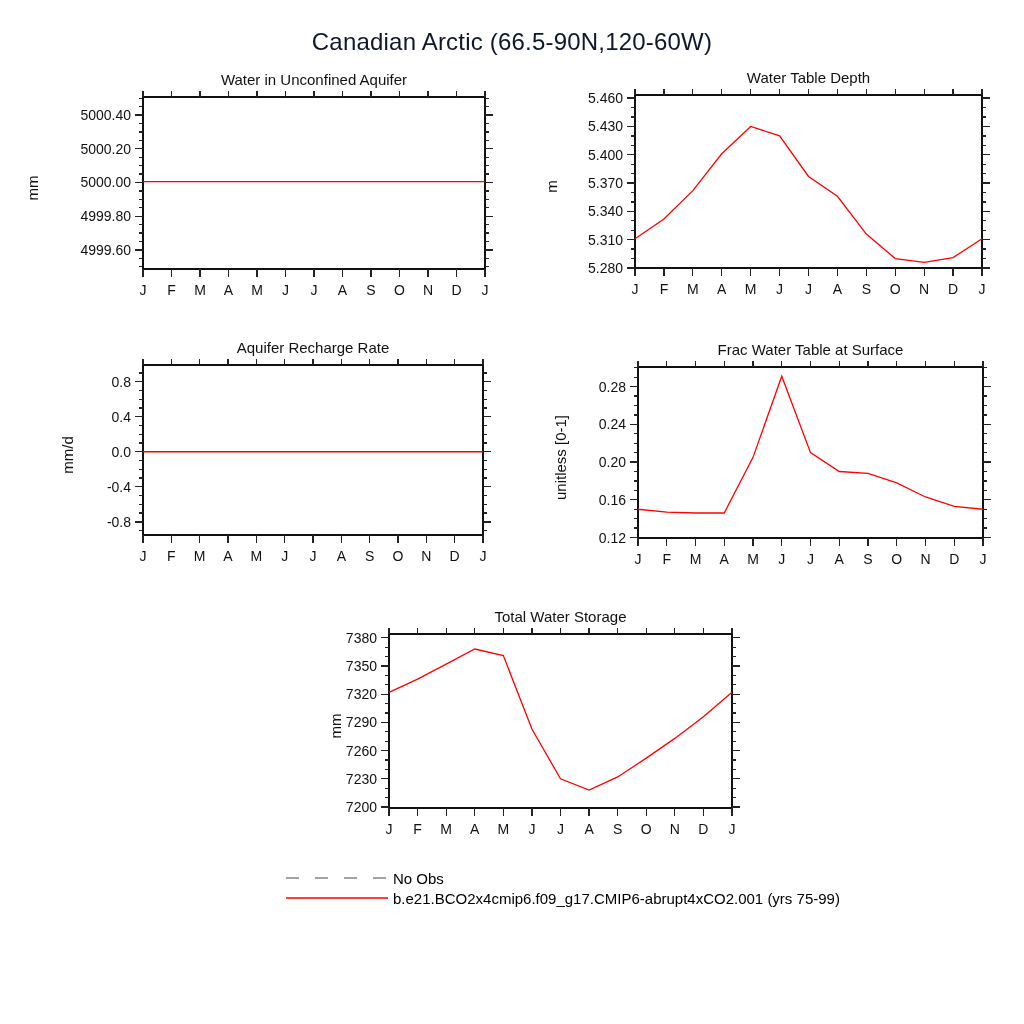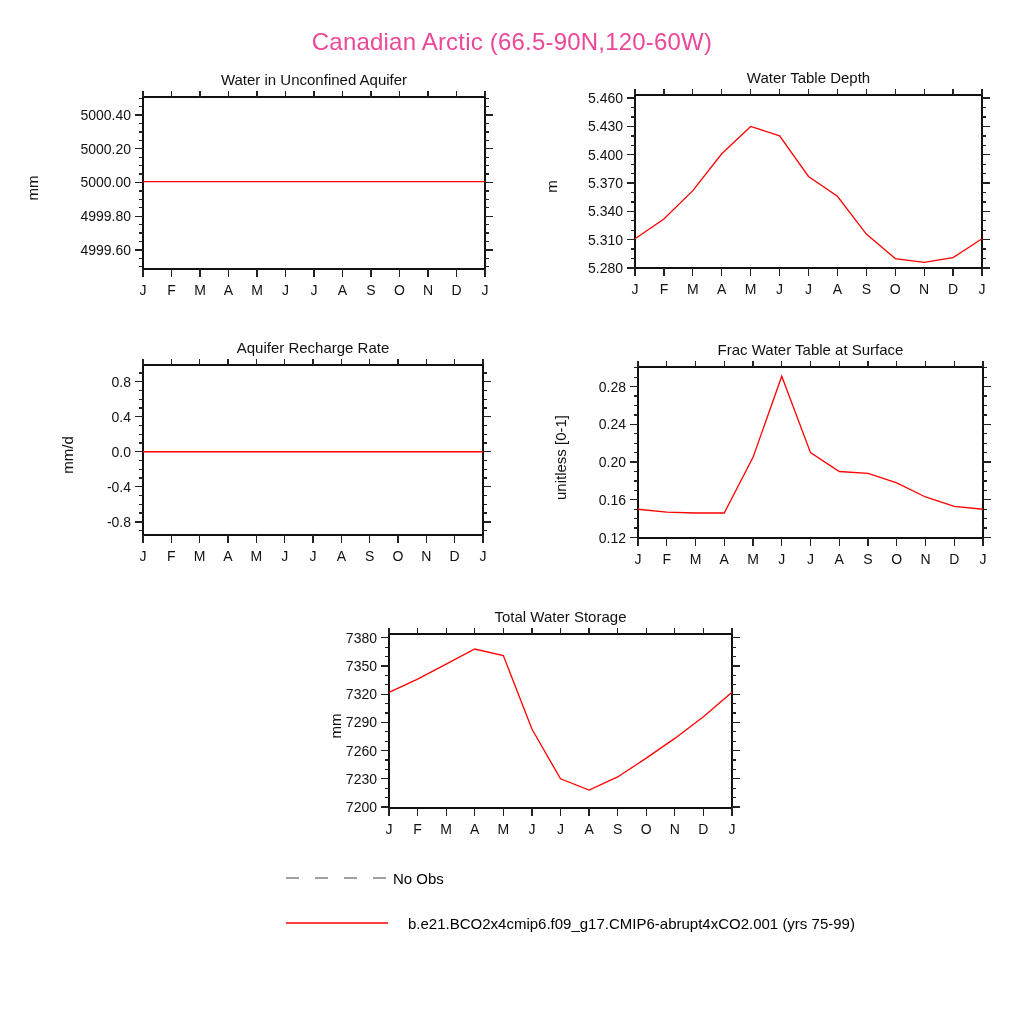--- a/index.html
+++ b/index.html
@@ -1,19 +1,19 @@
 <!DOCTYPE html>
 <html><head>
 <meta charset="utf-8">
 <style>
   html,body{margin:0;padding:0;background:#ffffff;}
   #canvas{position:relative;width:1024px;height:1024px;background:#ffffff;overflow:hidden;
           font-family:"Liberation Sans",sans-serif;}
   #page-title{position:absolute;top:28px;left:0;width:100%;margin:0;text-align:center;
-              font-size:24px;font-weight:normal;color:#ec4899;letter-spacing:0.2px;}
+              font-size:24px;font-weight:normal;color:#0f172a;letter-spacing:0.2px;}
   #plot-canvas{position:absolute;top:0;left:0;}
   .tick-label{font-family:"Liberation Sans",sans-serif;font-size:14px;fill:#111;}
   .subplot-title{font-family:"Liberation Sans",sans-serif;font-size:15px;fill:#111;}
   .axis-unit{font-family:"Liberation Sans",sans-serif;font-size:15px;fill:#111;}
   #legend{position:absolute;top:0;left:0;width:100%;height:100%;pointer-events:none;}
   .legend-row{position:absolute;left:286px;display:flex;align-items:center;height:14px;}
   .legend-label{font-family:"Liberation Sans",sans-serif;font-size:15px;color:#000;
                 margin-left:5px;white-space:nowrap;}
 </style>
 </head>
@@ -471,20 +471,20 @@
         <polyline points="389,692.3135135135135 417.5833333333333,679.145945945946 446.1666666666667,664.0972972972972 474.75,649.0486486486486 503.3333333333333,655.6324324324324 531.9166666666666,728.9945945945946 560.5,778.8432432432433 589.0833333333333,790.1297297297298 617.6666666666666,776.9621621621621 646.25,758.1513513513513 674.8333333333333,738.4 703.4166666666666,716.7675675675675 732,692.3135135135135" fill="none" stroke="#ff0000" stroke-width="1.3"></polyline>
       </g>
     </svg>
   <div id="legend">
       <div class="legend-row" style="top: 871px;">
         <svg width="102" height="14">
           <line x1="0" x2="102" y1="7" y2="7" stroke="#848484" stroke-width="1.3" stroke-dasharray="13 16"></line>
         </svg>
         <span class="legend-label">No Obs</span>
       </div>
-      <div class="legend-row" style="top: 916px; gap: 15px;">
+      <div class="legend-row" style="top: 891px;">
         <svg width="102" height="14">
           <line x1="0" x2="102" y1="7" y2="7" stroke="#ff0000" stroke-width="1.3"></line>
         </svg>
         <span class="legend-label">b.e21.BCO2x4cmip6.f09_g17.CMIP6-abrupt4xCO2.001 (yrs 75-99)</span>
       </div>
     </div>
 </div>
 
 </body></html>

